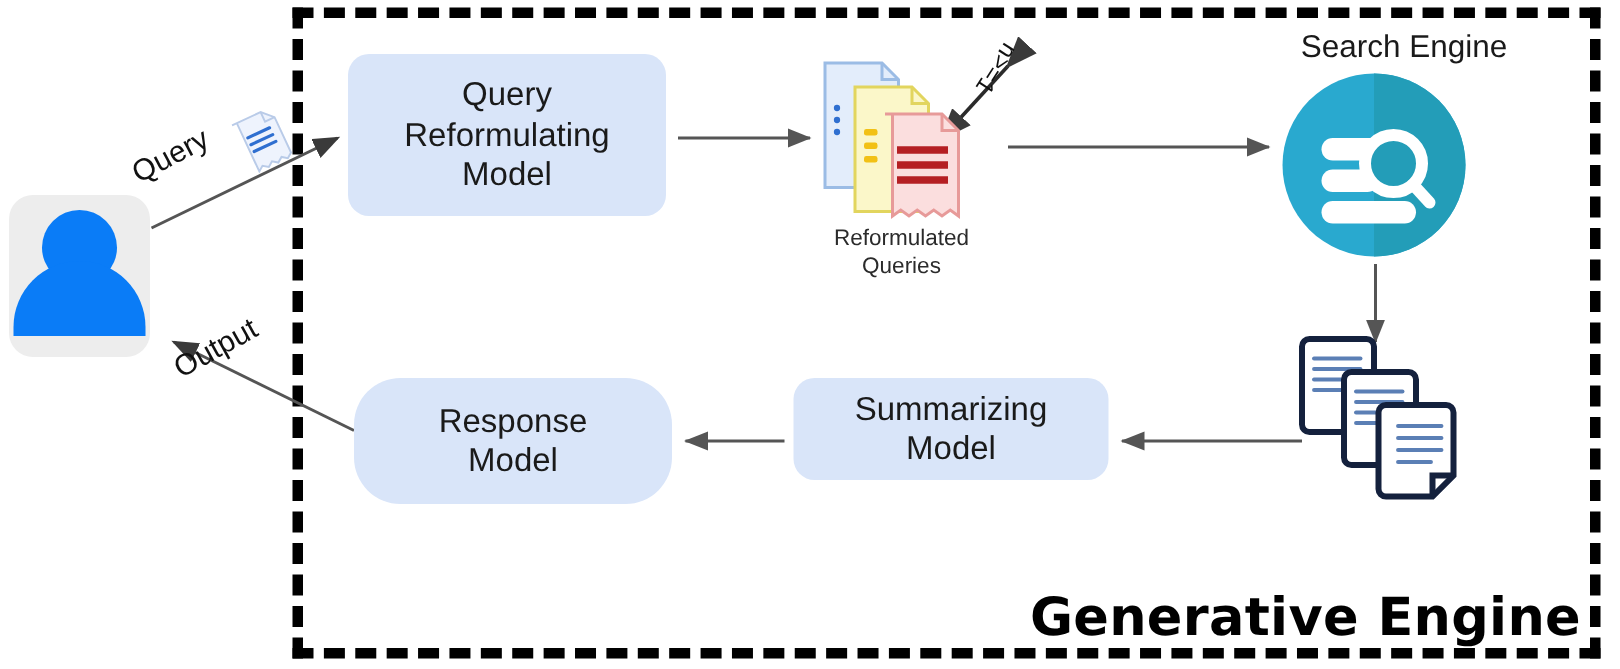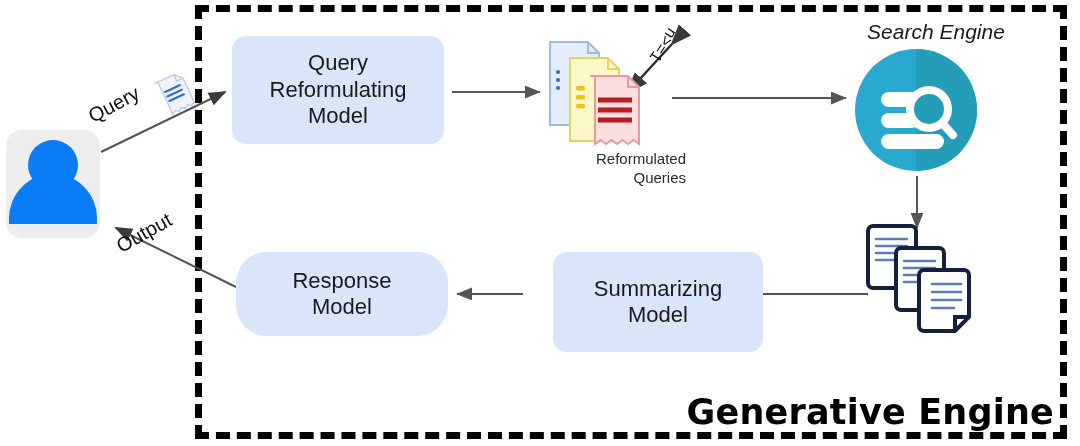--- a/index.html
+++ b/index.html
@@ -24,21 +24,21 @@
   .pbox{
     position:absolute;background:#d9e5f9;border-radius:14px;
     display:flex;align-items:center;justify-content:center;text-align:center;
     color:#1a1a1a;font-size:22px;line-height:1.2;
     font-family:"Liberation Sans",sans-serif;font-weight:400;
   }
   .pbox span{display:block;white-space:pre-line;}
 
   #box-qrm{left:232px;top:36px;width:212px;height:108px;}
   #box-resp{left:236px;top:252px;width:212px;height:84px;border-radius:31px;}
-  #box-summ{left:553px;top:252px;width:210px;height:100px;}
+  #box-summ{left:529px;top:252px;width:210px;height:68px;}
 
   
   .avatar{position:absolute;left:6px;top:130px;width:94px;height:108px;}
   .avatar .plate{position:absolute;inset:0;background:#ededed;border-radius:16px;}
   .avatar .head{position:absolute;left:50%;top:10px;transform:translateX(-50%);
     width:50px;height:50px;border-radius:50%;background:#0a7cf7;}
   .avatar .body{position:absolute;left:50%;bottom:14px;transform:translateX(-50%);
     width:88px;height:50px;background:#0a7cf7;
     border-top-left-radius:46px;border-top-right-radius:46px;}
 
@@ -49,30 +49,30 @@
   }
   #lbl-query{left:90px;top:106px;transform:rotate(-28deg);transform-origin:left center;}
   #lbl-output{left:118px;top:236px;transform:rotate(-29deg);transform-origin:left center;}
 
   
   .query-doc{position:absolute;left:158px;top:74px;transform:rotate(-25deg);}
 
   
   .rq-stack{position:absolute;left:546px;top:40px;width:112px;height:112px;}
   .rq-cap{
-    position:absolute;left:516px;top:150px;width:170px;text-align:right;
+    position:absolute;left:516px;top:150px;width:170px;text-align:center;
     font-size:15px;color:#2b2b2b;line-height:1.25;
     font-family:"Liberation Sans",sans-serif;
   }
   .n-label{position:absolute;left:645px;top:36px;font-size:16px;color:#111;
     transform:rotate(123deg);transform-origin:center;font-family:"Liberation Sans",sans-serif;}
 
   
   .se-cap{position:absolute;left:846px;top:20px;width:180px;text-align:center;
-    font-size:21px;color:#1a1a1a;font-family:"Liberation Sans",sans-serif;font-style:italic;}
+    font-size:21px;color:#1a1a1a;font-family:"Liberation Sans",sans-serif;}
   .se-icon{position:absolute;left:854px;top:48px;width:124px;height:124px;}
 
   
   .res-docs{position:absolute;left:862px;top:222px;width:130px;height:122px;}
 
   svg.flow{position:absolute;left:0;top:0;width:1080px;height:446px;pointer-events:none;}
 </style>
 </head>
 <body>
 

